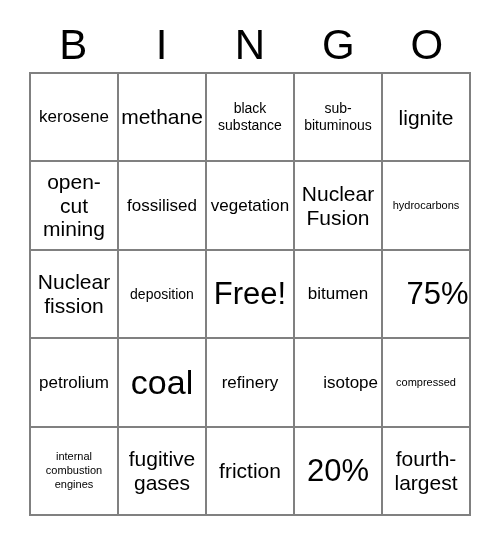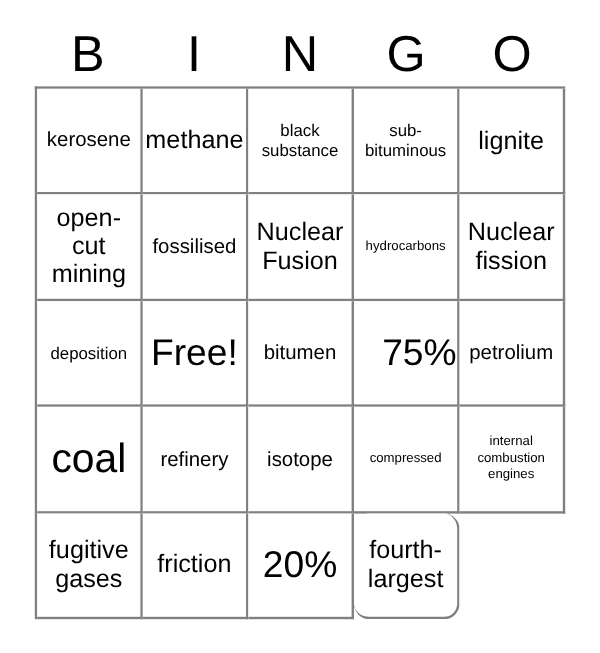--- a/index.html
+++ b/index.html
@@ -122,20 +122,23 @@
       </div>
 
     <div class="cell fs-l" style="border-color: rgb(128, 128, 128);">
         <span class="cell-text">open-
 cut
 mining</span>
       </div>
     <div class="cell fs-m" style="border-color: rgb(128, 128, 128);">
         <span class="cell-text">fossilised</span>
       </div>
+    <div class="cell fs-m" style="border-color: rgb(128, 128, 128);">
+        <span class="cell-text">vegetation</span>
+      </div>
     <div class="cell fs-l" style="border-color: rgb(128, 128, 128);">
         <span class="cell-text">Nuclear
 Fusion</span>
       </div>
     <div class="cell fs-xs" style="border-color: rgb(128, 128, 128);">
         <span class="cell-text">hydrocarbons</span>
       </div>
 
     <div class="cell fs-l" style="border-color: rgb(128, 128, 128);">
         <span class="cell-text">Nuclear
@@ -156,21 +159,21 @@
 
     <div class="cell fs-m" style="border-color: rgb(128, 128, 128);">
         <span class="cell-text">petrolium</span>
       </div>
     <div class="cell fs-xxxl" style="border-color: rgb(128, 128, 128);">
         <span class="cell-text">coal</span>
       </div>
     <div class="cell fs-m" style="border-color: rgb(128, 128, 128);">
         <span class="cell-text">refinery</span>
       </div>
-    <div class="cell fs-m" style="border-color: rgb(128, 128, 128);">
+    <div class="cell fs-m" style="border-color: rgb(128, 128, 128); justify-content: flex-end;">
         <span class="cell-text">isotope</span>
       </div>
     <div class="cell fs-xs" style="border-color: rgb(128, 128, 128);">
         <span class="cell-text">compressed</span>
       </div>
 
     <div class="cell fs-xs" style="border-color: rgb(128, 128, 128); align-items: center;">
         <span class="cell-text">internal
 combustion
 engines</span>
@@ -178,19 +181,19 @@
     <div class="cell fs-l" style="border-color: rgb(128, 128, 128);">
         <span class="cell-text">fugitive
 gases</span>
       </div>
     <div class="cell fs-l" style="border-color: rgb(128, 128, 128);">
         <span class="cell-text">friction</span>
       </div>
     <div class="cell fs-xxl" style="border-color: rgb(128, 128, 128);">
         <span class="cell-text">20%</span>
       </div>
-    <div class="cell fs-l" style="border-color: rgb(128, 128, 128); border-radius: 13px;">
+    <div class="cell fs-l" style="border-color: rgb(128, 128, 128);">
         <span class="cell-text">fourth-
 largest</span>
       </div>
   </div>
 
 </div>
 
 </body></html>

